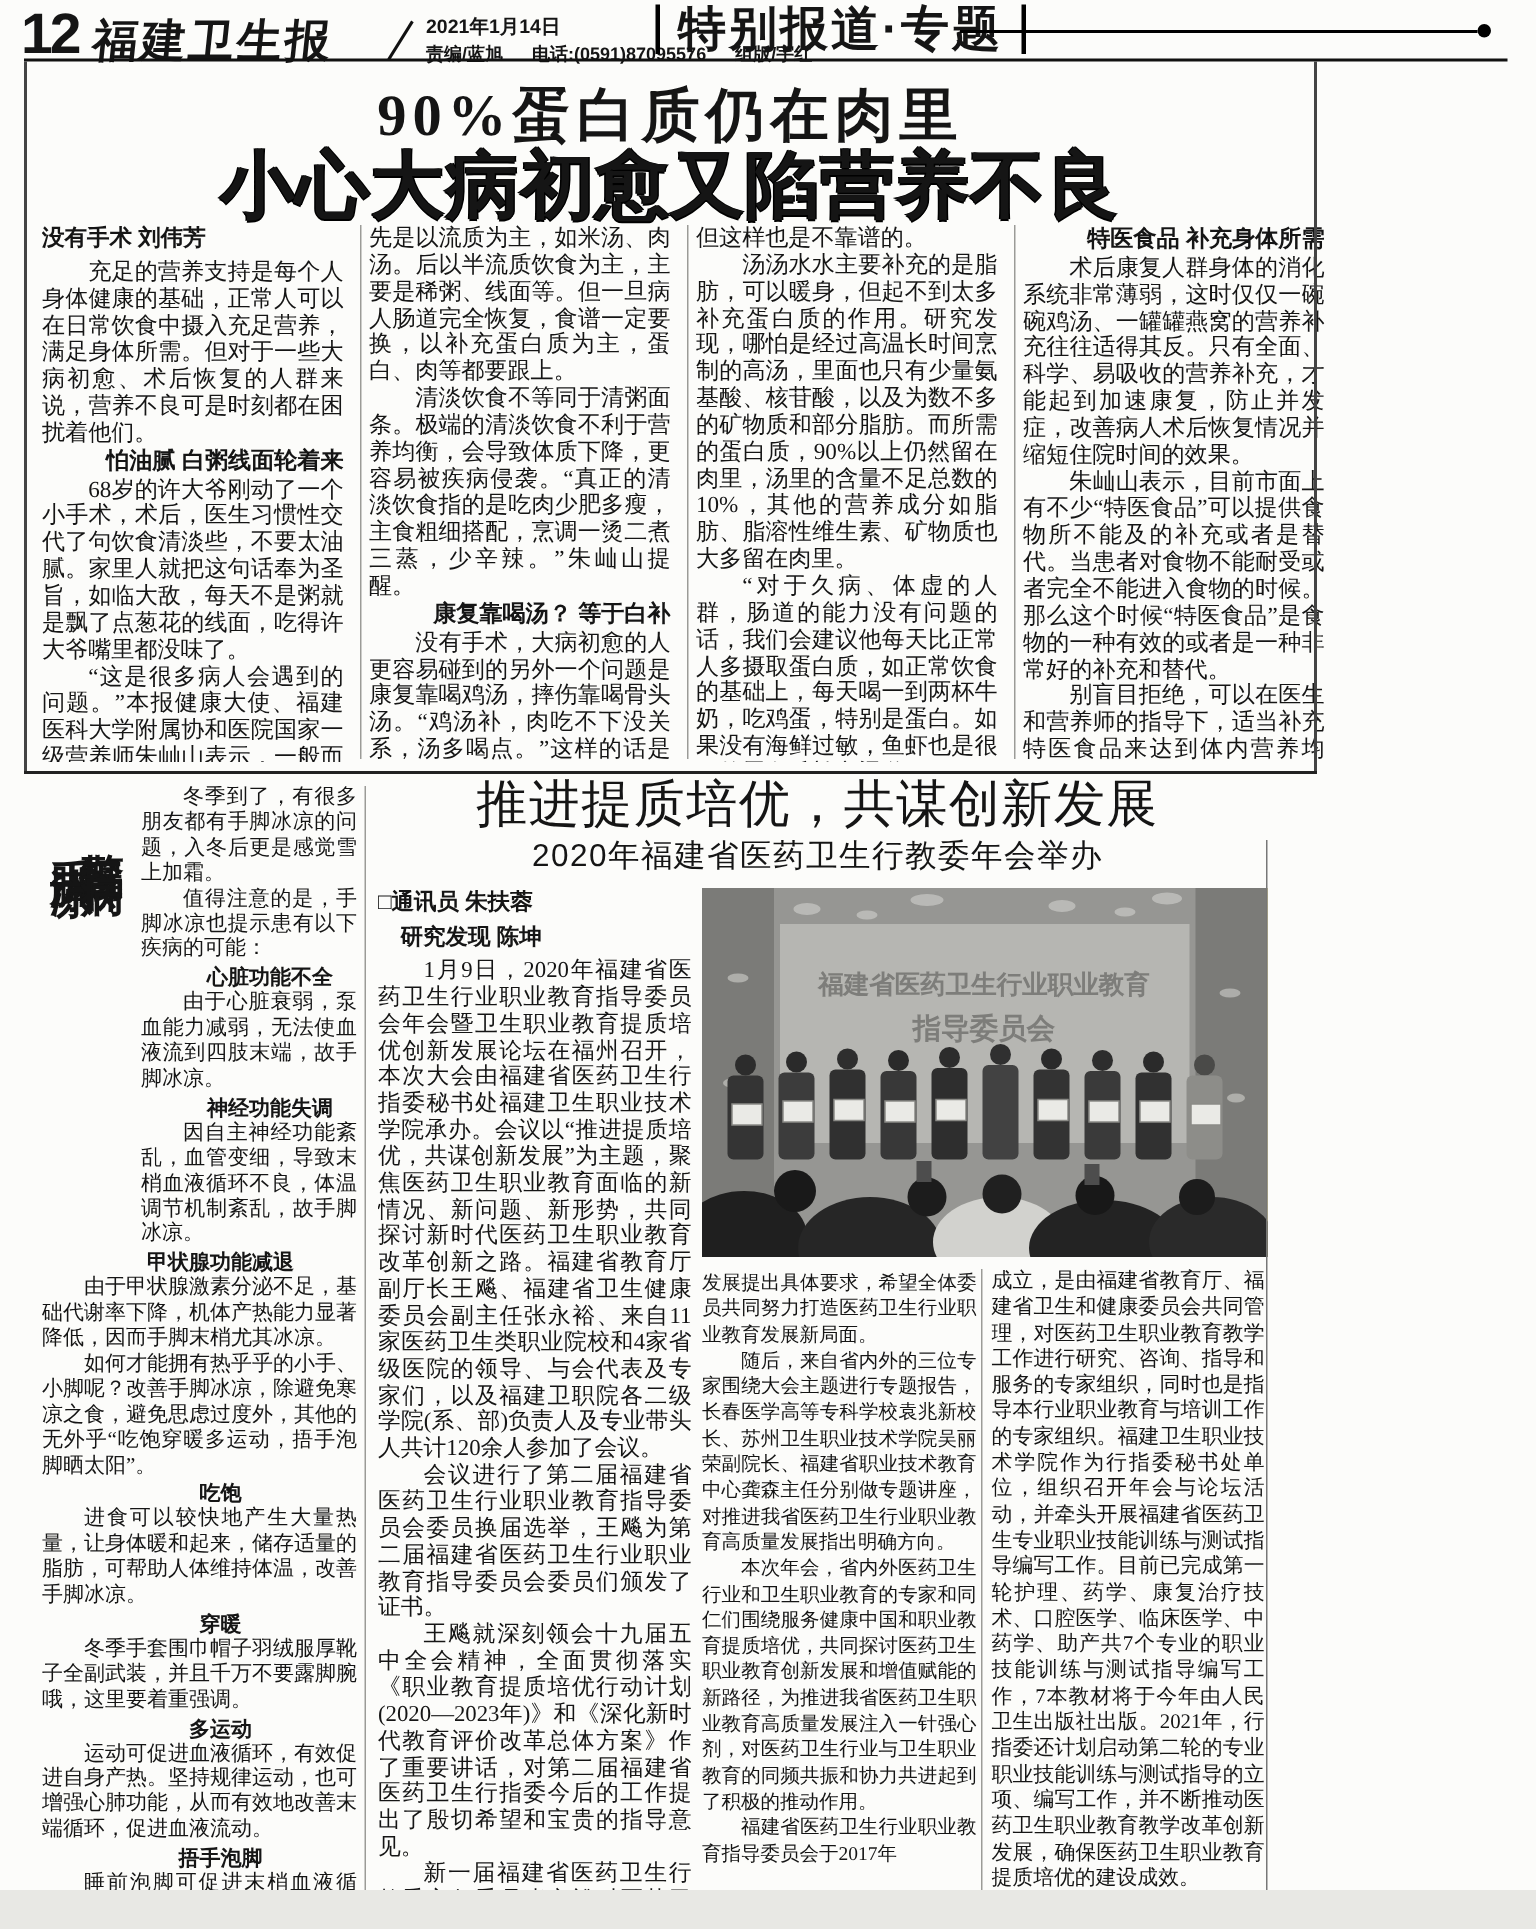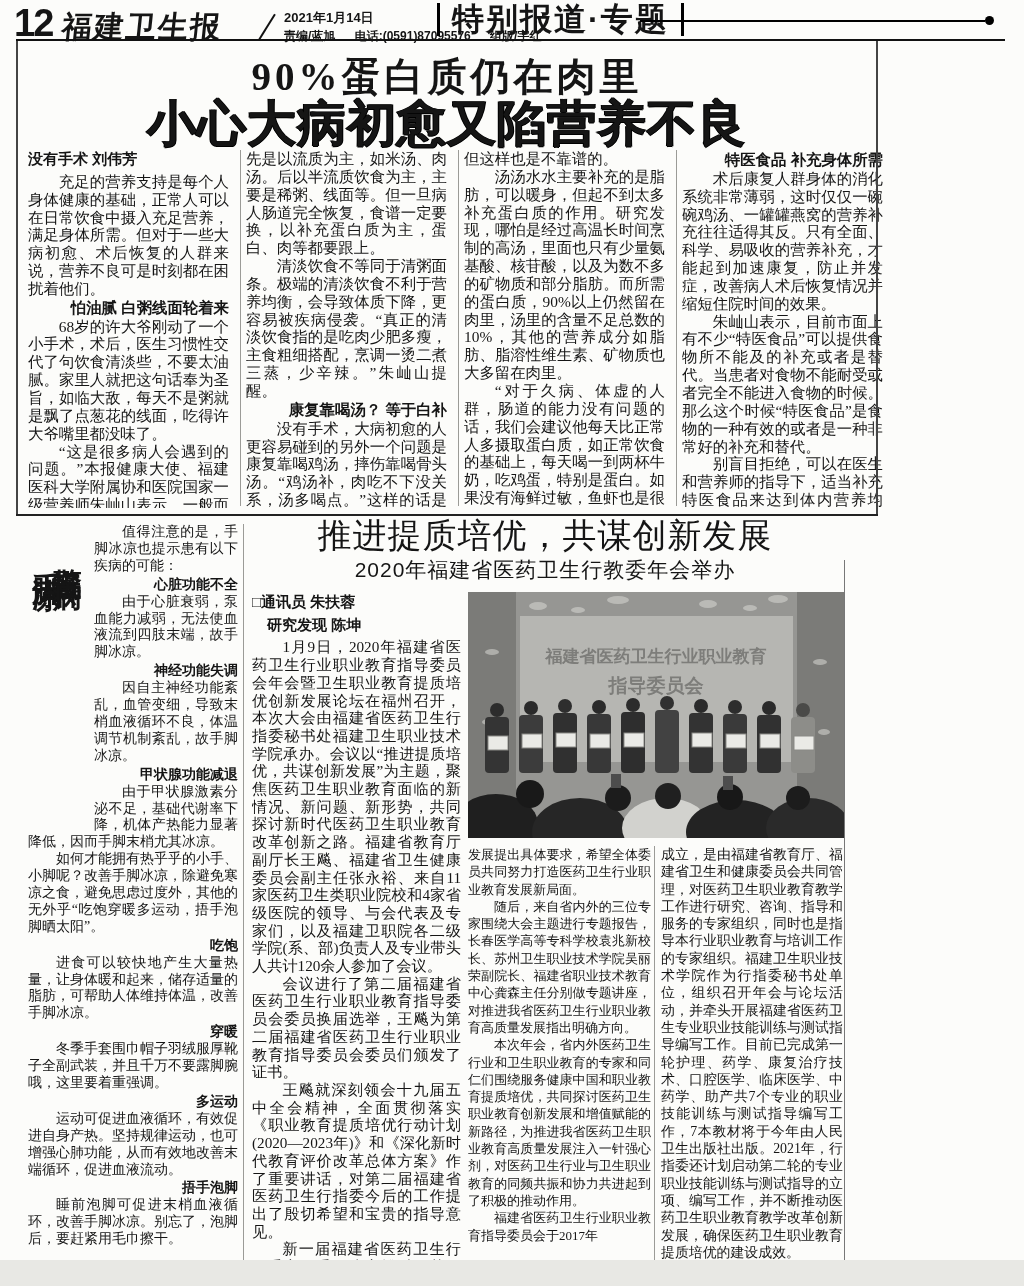--- a/index.html
+++ b/index.html
@@ -29,21 +29,21 @@
   .a1-kicker{left:17px;top:50px;width:860px;text-align:center;font-weight:bold;font-size:39px;letter-spacing:4px;}
   .a1-title{left:17px;top:91px;width:860px;text-align:center;font-weight:900;font-size:49px;letter-spacing:1px;
             text-shadow:1px 0 0 #000,-1px 0 0 #000,0 1px 0 #000;}
   .col{position:absolute;top:150px;width:201px;height:358px;overflow:hidden;
        font-size:15.4px;line-height:17.85px;text-align:justify;}
   
   .para{margin:0;text-indent:2em;text-align:justify;}
   .para.cont{text-indent:0;}
   .subhead{margin:1px 0;font-family:"Liberation Sans","DejaVu Sans",sans-serif;font-weight:bold;
            text-align:right;text-indent:0;}
-  .subhead.sub2{text-align:right;text-indent:2em;}
+  .subhead.sub2{text-align:center;text-indent:2em;}
   
   .a2{left:28px;top:524px;width:210px;height:754px;overflow:hidden;
       font-size:14px;line-height:16.9px;text-align:justify;}
   .vtitle{float:left;width:58px;height:296px;margin:4px 8px 2px 0;text-align:center;}
   .vt{display:inline-block;writing-mode:vertical-rl;font-weight:bold;font-size:29px;letter-spacing:3px;}
   .vt2{margin-top:18px;}
   
   .a3-title{left:245px;top:513px;width:600px;text-align:center;font-weight:normal;font-size:34px;letter-spacing:1px;}
   .a3-sub{left:245px;top:556px;width:600px;text-align:center;font-size:21px;letter-spacing:1px;}
   .a3-col1{left:252px;top:593px;width:209px;height:688px;overflow:hidden;
@@ -112,20 +112,21 @@
   <div class="edge" style="left:16px;top:41px;height:473px;"></div>
   <div class="edge" style="left:876px;top:41px;height:473px;"></div>
   <div class="abs rule-mid"></div>
 
   <div class="abs a2">
     <div class="vtitle">
       <span class="vt">手脚冰凉</span>
       <span class="vt vt2">警惕三种病</span>
     </div>
     <div>
+        <p class="para">冬季到了，有很多朋友都有手脚冰凉的问题，入冬后更是感觉雪上加霜。</p>
         <p class="para">值得注意的是，手脚冰凉也提示患有以下疾病的可能：</p>
         <p class="subhead sub2">心脏功能不全</p>
         <p class="para">由于心脏衰弱，泵血能力减弱，无法使血液流到四肢末端，故手脚冰凉。</p>
         <p class="subhead sub2">神经功能失调</p>
         <p class="para">因自主神经功能紊乱，血管变细，导致末梢血液循环不良，体温调节机制紊乱，故手脚冰凉。</p>
         <p class="subhead sub2">甲状腺功能减退</p>
         <p class="para">由于甲状腺激素分泌不足，基础代谢率下降，机体产热能力显著降低，因而手脚末梢尤其冰凉。</p>
         <p class="para">如何才能拥有热乎乎的小手、小脚呢？改善手脚冰凉，除避免寒凉之食，避免思虑过度外，其他的无外乎“吃饱穿暖多运动，捂手泡脚晒太阳”。</p>
         <p class="subhead sub2">吃饱</p>
         <p class="para">进食可以较快地产生大量热量，让身体暖和起来，储存适量的脂肪，可帮助人体维持体温，改善手脚冰凉。</p>

